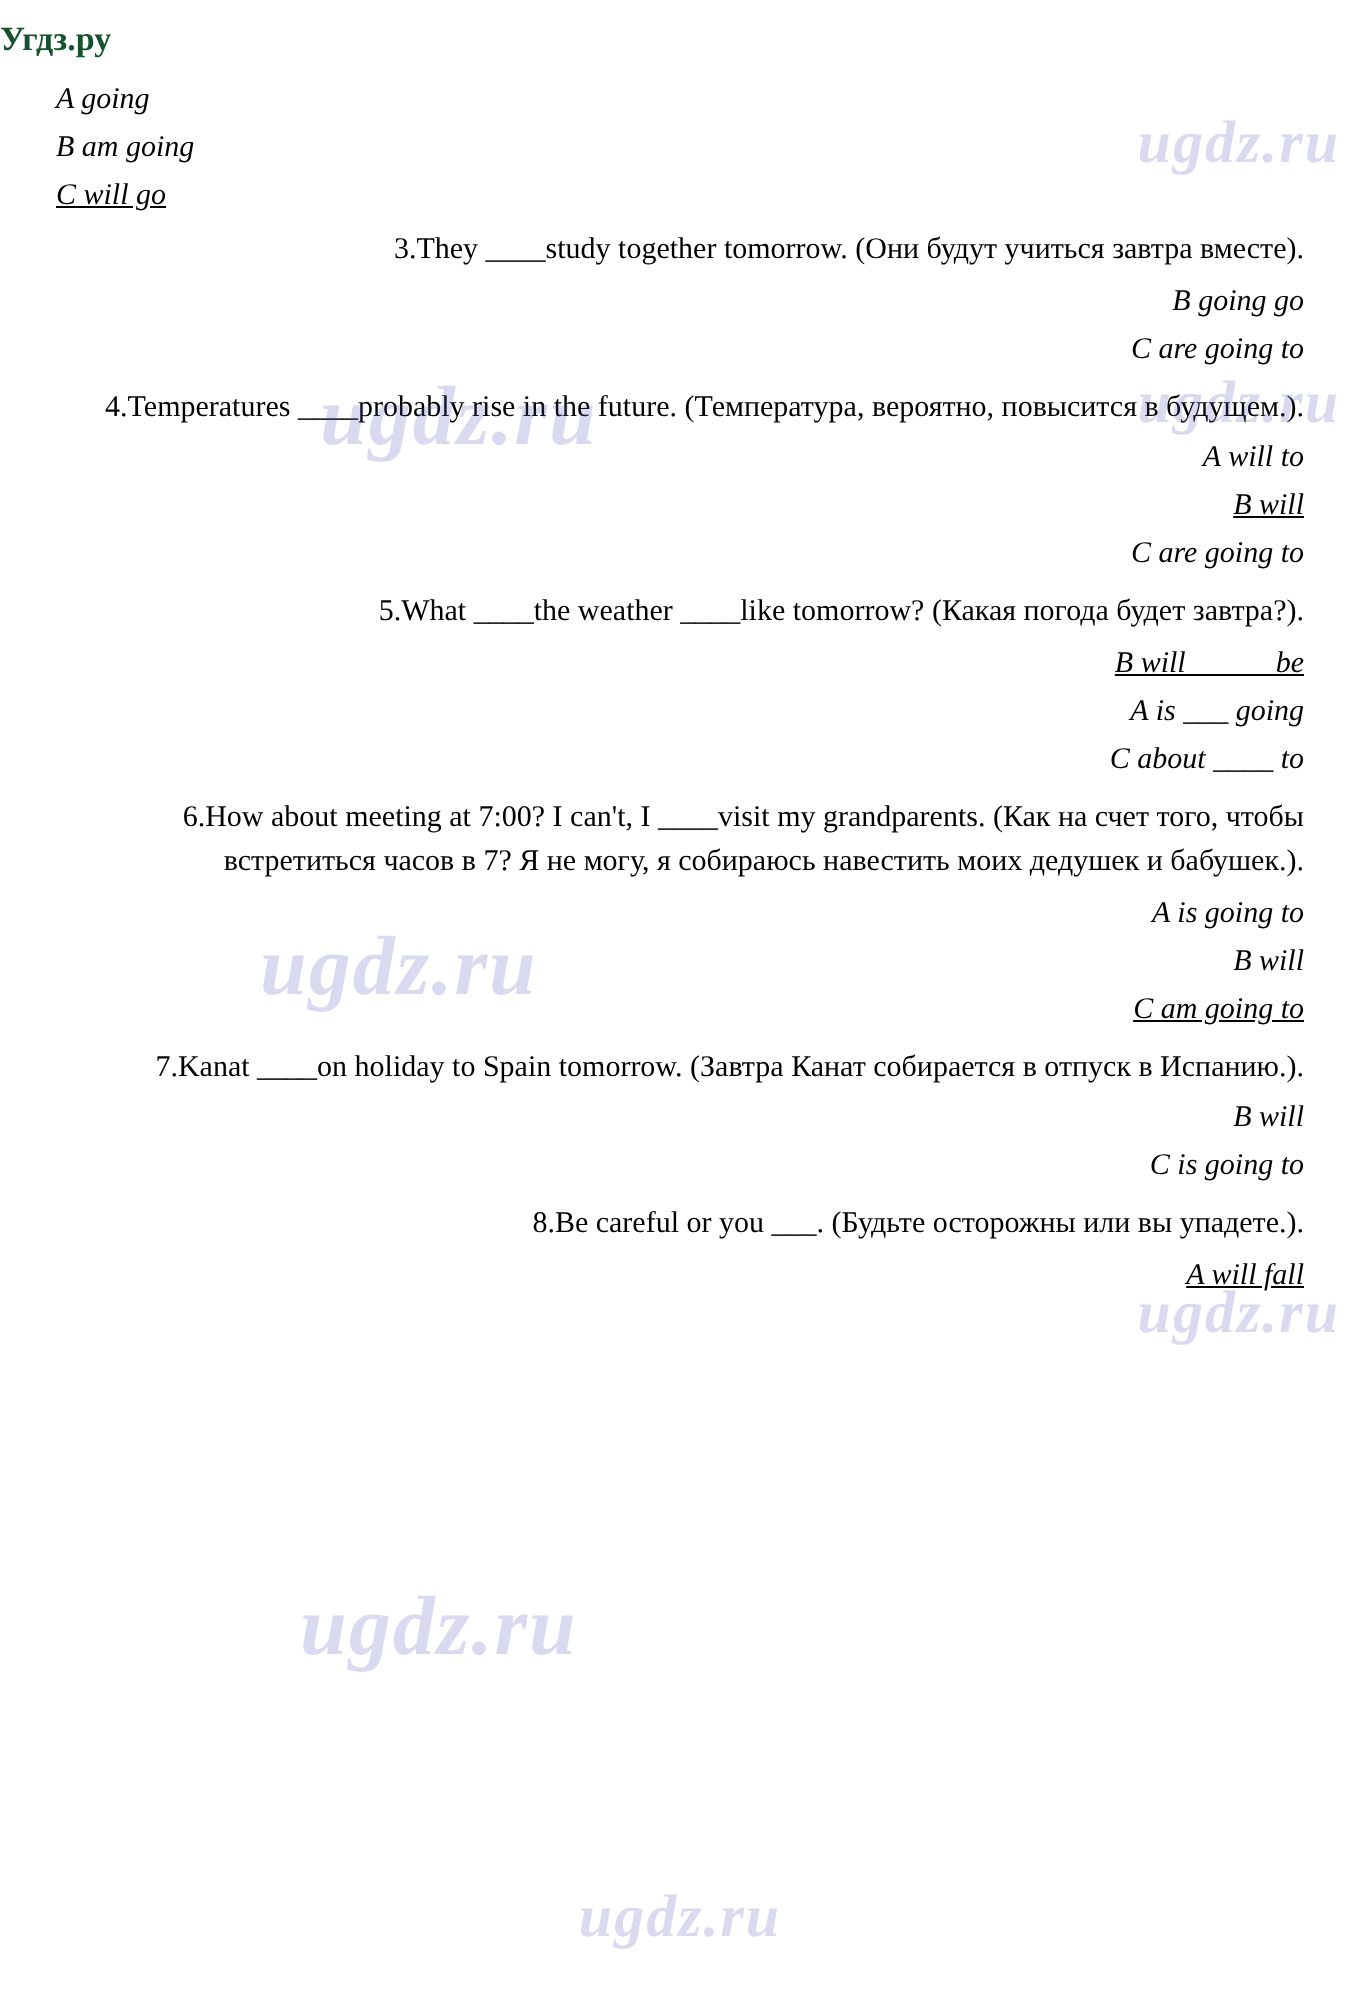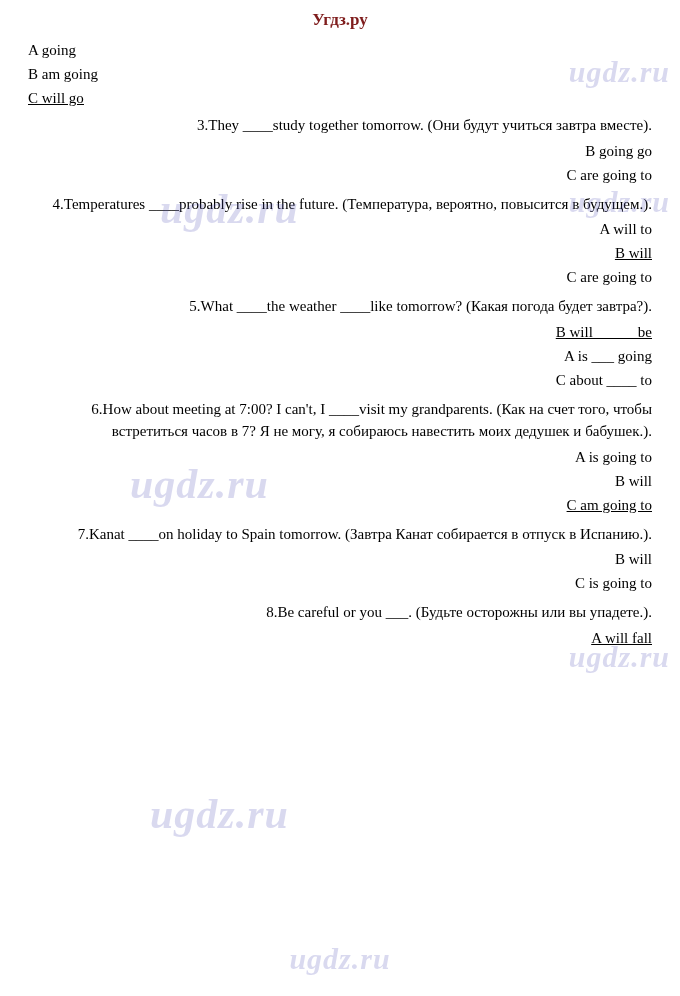--- a/index.html
+++ b/index.html
@@ -11,40 +11,40 @@
       width: 680px;
       min-height: 996px;
       background: #ffffff;
       font-family: Times New Roman, serif;
       font-size: 15px;
       color: #000000;
       position: relative;
       overflow-x: hidden;
     }
     .page-title {
-      text-align: center;
       font-size: 17px;
       font-weight: bold;
       padding: 10px 0 8px 0;
-      color: #7f1d1d;
+      color: #14532d;
     }
     .content {
       padding: 0 28px;
     }
     .question-block {
       margin-bottom: 6px;
       text-align: right;
     }
     .question-text {
       margin-bottom: 2px;
       line-height: 1.5;
     }
     .answer-option {
       margin-left: 0;
       line-height: 1.6;
+      font-style: italic;
     }
     .underline {
       text-decoration: underline;
     }
     
     .watermark {
       position: absolute;
       font-size: 28px;
       font-weight: bold;
       color: rgba(100, 100, 200, 0.18);

